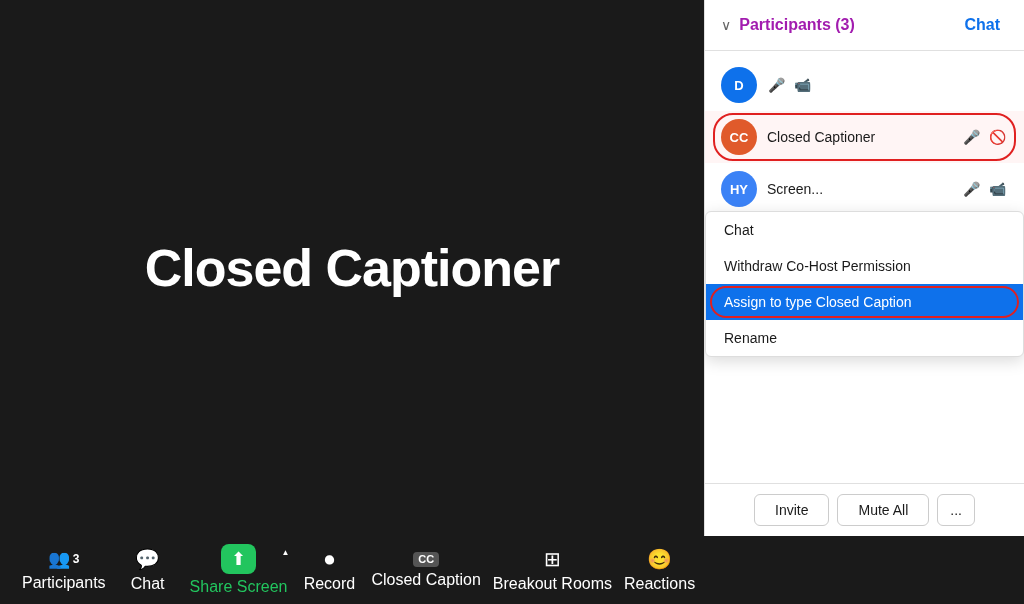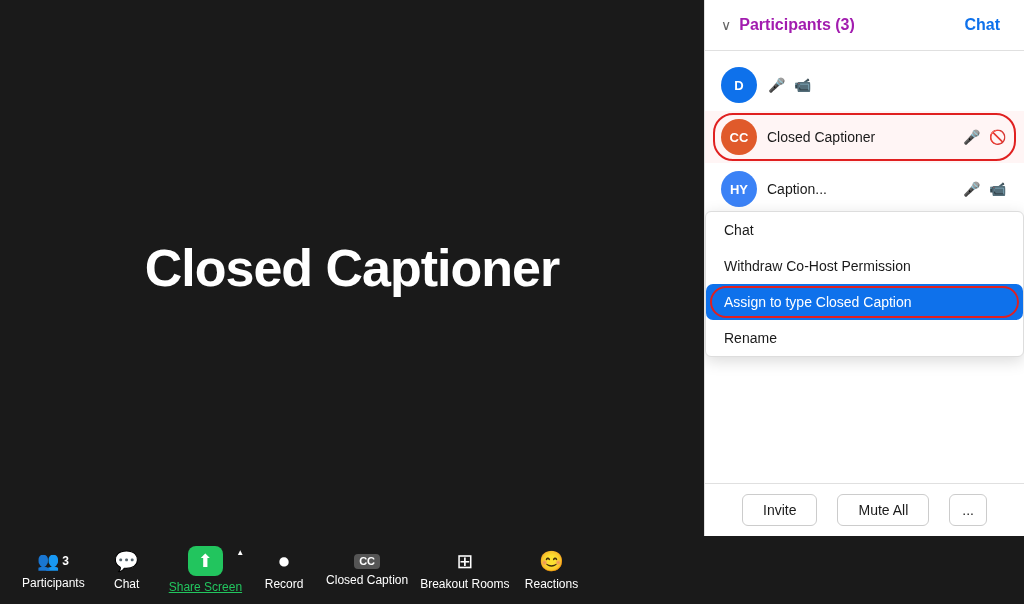--- a/index.html
+++ b/index.html
@@ -168,41 +168,40 @@
     }
 
     .context-menu-item.active {
       background: #0e71eb;
       color: #fff;
     }
 
     
     .menu-highlight {
       position: relative;
-      border-radius: 7px;
     }
 
     .menu-highlight::before {
       content: '';
       position: absolute;
       left: 4px;
       right: 4px;
       top: 2px;
       bottom: 2px;
       border: 2px solid #e02020;
       border-radius: 16px;
       pointer-events: none;
     }
 
     
     .sidebar-bottom {
       padding: 10px 12px;
       border-top: 1px solid #e0e0e0;
       display: flex;
-      gap: 20px;
+      gap: 8px;
       justify-content: center;
     }
 
     .sidebar-btn {
       padding: 7px 20px;
       border-radius: 6px;
       border: 1px solid #ccc;
       background: #fff;
       font-size: 14px;
       cursor: pointer;
@@ -241,28 +240,27 @@
       position: relative;
       padding: 0 6px;
     }
 
     .toolbar-icon {
       font-size: 20px;
       color: #fff;
     }
 
     .toolbar-label {
-      font-size: 12px;
+      font-size: 16px;
       color: #fff;
       white-space: nowrap;
     }
 
     .toolbar-label.green {
       color: #22c55e;
-      text-decoration: underline;
     }
 
     .toolbar-arrow {
       position: absolute;
       top: 8px;
       right: 4px;
       font-size: 8px;
       color: #fff;
     }
 
@@ -337,21 +335,21 @@
         <div class="context-menu">
           <div class="context-menu-item">Chat</div>
           <div class="context-menu-item">Withdraw Co-Host Permission</div>
           <div class="context-menu-item active menu-highlight">Assign to type Closed Caption</div>
           <div class="context-menu-item">Rename</div>
         </div>
       </div>
 
       <div class="participant-item">
         <div class="avatar avatar-hy">HY</div>
-        <span class="participant-name">Caption...</span>
+        <span class="participant-name">Screen...</span>
         <div class="participant-icons">
           <span class="icon-btn">🎤</span>
           <span class="icon-btn">📹</span>
         </div>
       </div>
 
     </div>
 
     <div class="sidebar-bottom">
       <button class="sidebar-btn">Invite</button>

